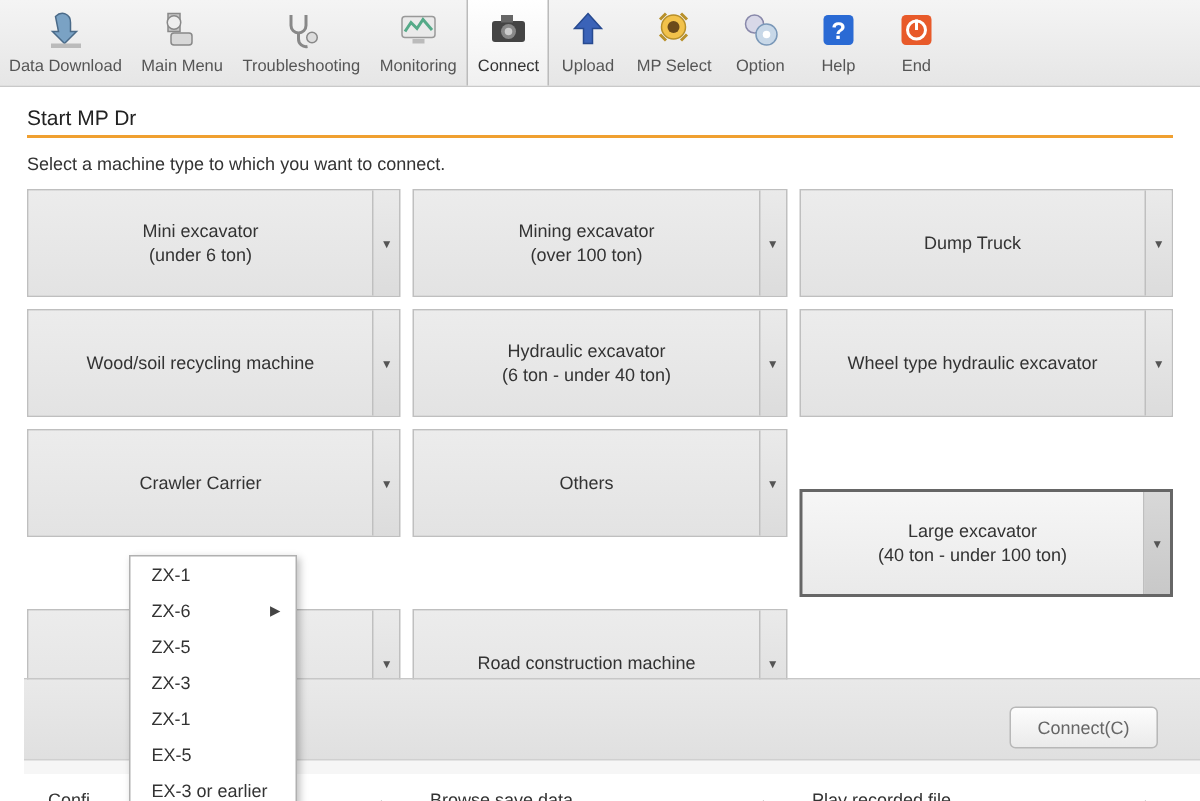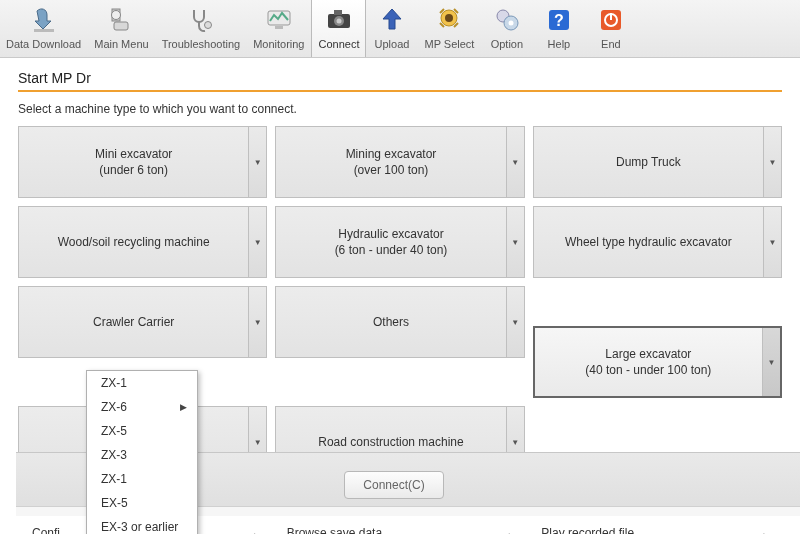--- a/index.html
+++ b/index.html
@@ -152,21 +152,21 @@
 
   
   .footer {
     position: absolute;
     left: 16px; right: 0;
     top: 452px;
     height: 64px;
     background: linear-gradient(#e9e9e9,#dedede);
     border-top: 1px solid #c7c7c7;
     display: flex;
-    justify-content: center;
+    justify-content: flex-end;
     align-items: center;
     padding-right: 28px;
   }
   .connect-btn {
     background: linear-gradient(#fdfdfd,#eaeaea);
     border: 1px solid #b8b8b8;
     border-radius: 4px;
     padding: 6px 18px;
     font-size: 12px;
     color: #666;

